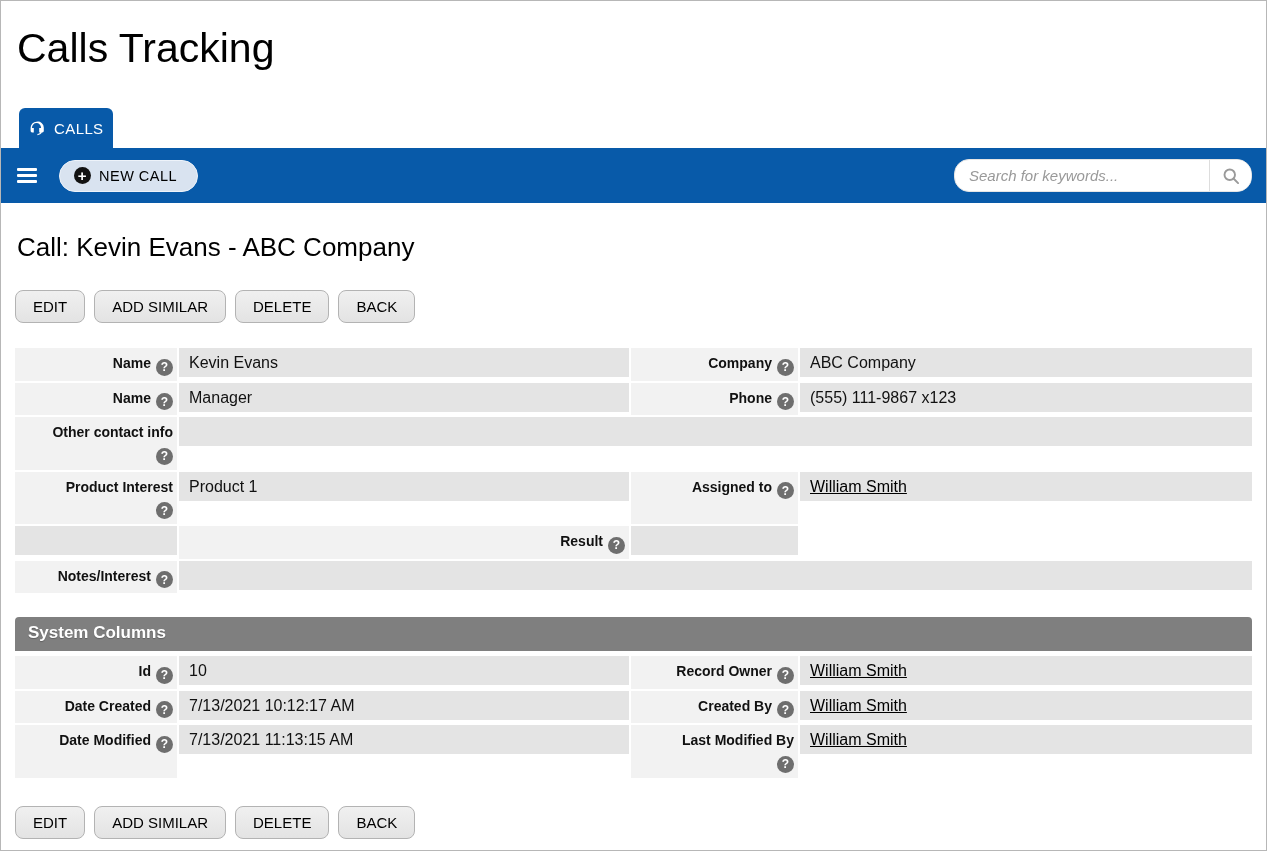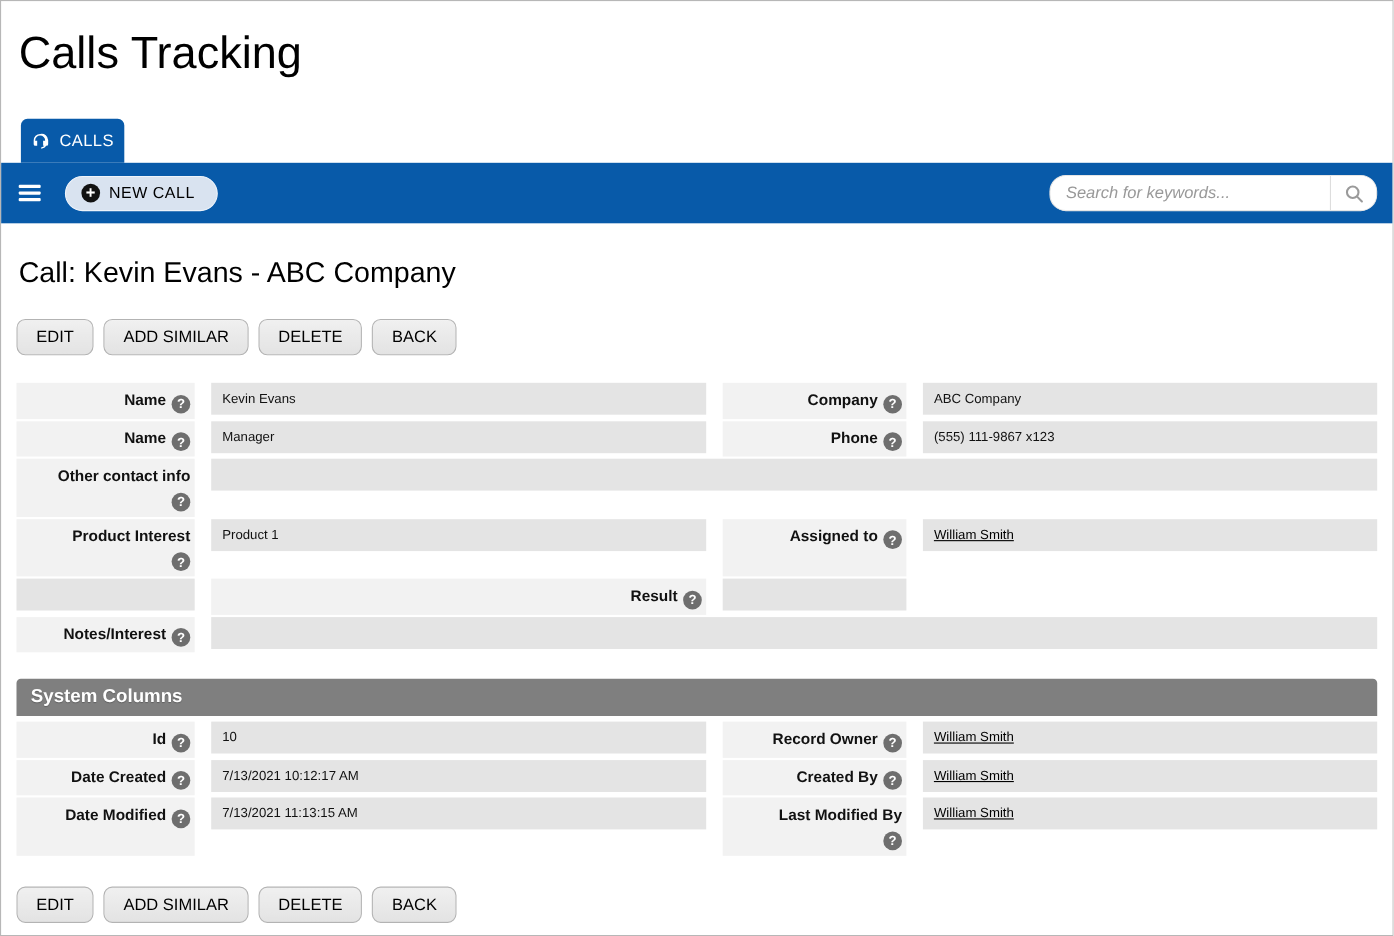--- a/index.html
+++ b/index.html
@@ -99,21 +99,21 @@
     padding: 0 17px; height: 33px;
     font-family: inherit; font-size: 15px; color:#000;
     cursor: pointer;
   }
 
   
   .detail-table { display: flex; flex-direction: column; gap: 2px; }
   .d-row {
     display: grid;
     grid-template-columns: 162px 450px 167px 1fr;
-    column-gap: 15px;
+    column-gap: 2px;
   }
   .lbl {
     background: var(--label-bg);
     text-align: right;
     font-weight: bold; font-size: 14px; line-height: 20px;
     padding: 5px 4px 5px 36px;
     min-height: 30px;
   }
   .lbl.right-col { padding-left: 41px; }
   .help-icon {
@@ -121,21 +121,21 @@
     width: 17px; height: 17px; border-radius: 50%;
     background: #6e6e6e; color: #fff;
     font-size: 12px; font-weight: bold; line-height: 1;
     margin-left: 5px; vertical-align: -3px;
     cursor: pointer;
   }
   .val { min-height: 30px; }
   .val-bar {
     background: var(--value-bg);
     height: 29px;
-    padding: 5px 10px; font-size: 12px; line-height: 19px;
+    padding: 5px 10px; font-size: 16px; line-height: 19px;
     overflow: hidden; white-space: nowrap;
   }
   .val.fullspan { grid-column: 2 / 5; }
   .val-bar a { color: #000; }
 
   
   .sys-header {
     margin-top: 24px; margin-bottom: 5px;
     background: #7f7f7f; color: #fff;
     font-weight: bold; font-size: 17px;

